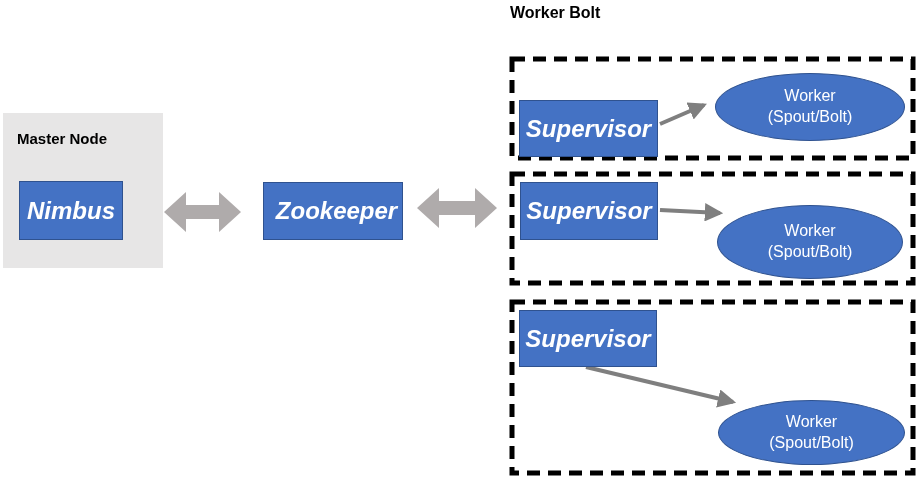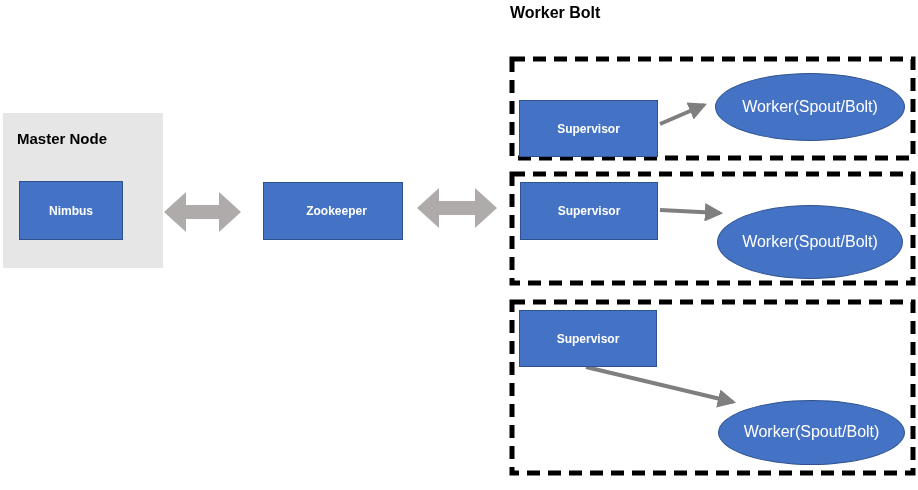--- a/index.html
+++ b/index.html
@@ -33,31 +33,32 @@
   }
   .node{
     position:absolute;
     background:var(--node-fill);
     border:1px solid var(--node-border);
     color:var(--node-text);
     display:flex;
     align-items:center;
     justify-content:center;
     font-weight:bold;
-    font-size:12px;
+    font-size:24px;
     z-index:2;
+    font-style:italic;
   }
   .worker-ellipse{
     position:absolute;
     background:var(--node-fill);
     border:1.5px solid var(--node-border);
     border-radius:50%;
     color:var(--node-text);
     display:flex;
-    flex-direction:row;
+    flex-direction:column;
     align-items:center;
     justify-content:center;
     font-size:16px;
     line-height:1.3;
     z-index:2;
     text-align:center;
   }
   .group-title{
     position:absolute;
     font-weight:bold;

